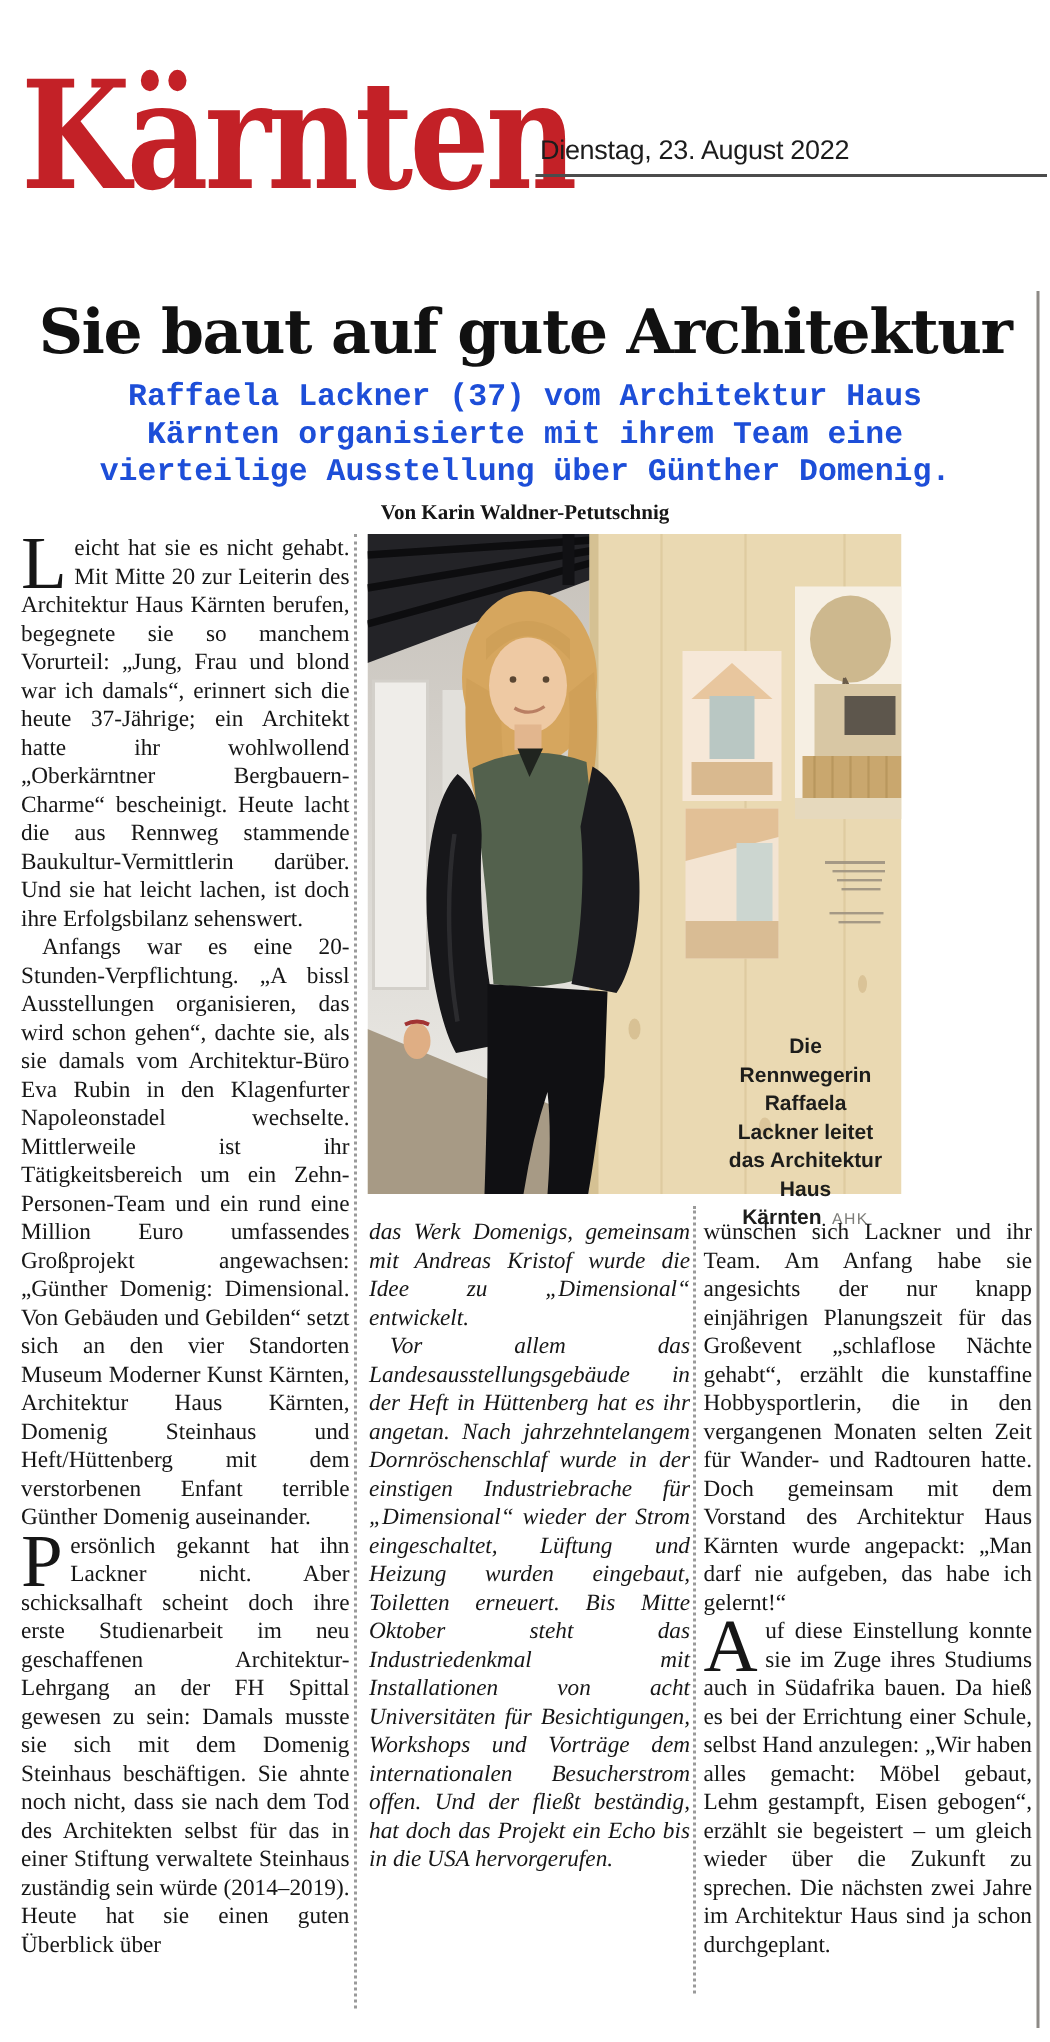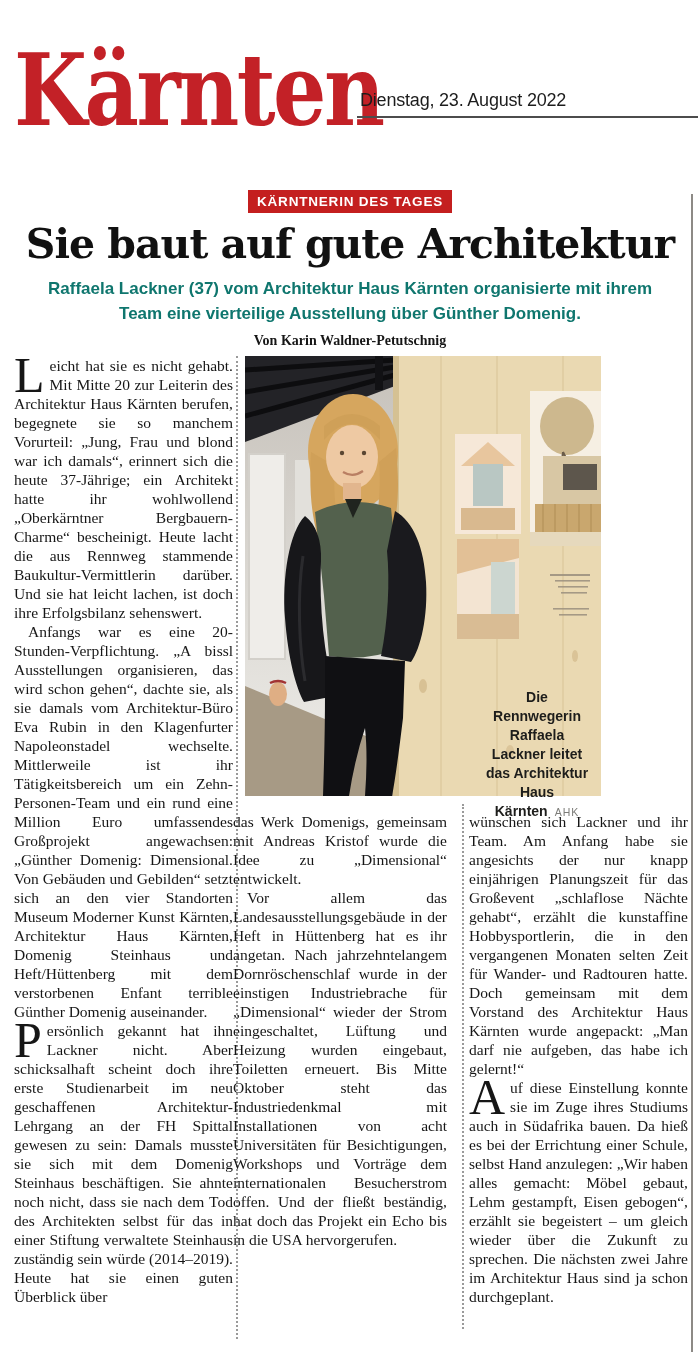--- a/index.html
+++ b/index.html
@@ -44,35 +44,35 @@
     font-size:13.5px;line-height:1;letter-spacing:0.8px;
     padding:5px 9px 4px 9px;
   }
   .headline{
     margin:8px 0 0 0;
     font-family:"DejaVu Serif",serif;font-weight:bold;
     font-size:41px;line-height:46px;letter-spacing:-1px;color:#111;
   }
   .subheadline{
     margin:9px auto 0 auto;width:620px;
-    font-family:Liberation Sans, sans-serif;font-weight:bold;
-    font-size:17px;line-height:25px;color:#0f766e;
+    font-family:Liberation Mono, monospace;font-weight:bold;
+    font-size:21px;line-height:25px;color:#1d4ed8;
   }
   .byline{
     margin:7px 0 0 0;
     font-family:Liberation Serif, serif;font-weight:bold;
     font-size:14px;color:#161616;
   }
   
   .bodycol{
     position:absolute;font-size:15.5px;line-height:19px;
     text-align:justify;hyphens:auto;-webkit-hyphens:auto;
   }
   .col-left{left:14px;top:352px;width:219px;}
-  .col-mid{left:233px;top:808px;width:214px;}
+  .col-mid{left:246px;top:808px;width:214px;font-style:italic;}
   .col-right{left:469px;top:808px;width:219px;}
   .bodycol p{margin:0;}
   .bodycol p.indent{text-indent:14px;}
   .dropcap{
     float:left;
     font-family:"Liberation Serif",serif;font-weight:normal;
     font-size:50px;line-height:37px;padding:1px 5px 0 0;
   }
   .sep-dotted{position:absolute;width:0;border-left:2px dotted #9a9a9a;}
   .sep-left{left:236px;top:352px;height:983px;}
@@ -94,21 +94,20 @@
 <body>
 
 <div class="page">
 
   <div class="masthead-title">Kärnten</div>
   <div class="masthead-date">Dienstag, 23. August 2022</div>
   <div class="date-rule"></div>
   <div class="edge-rule"></div>
 
   <div class="article-head">
-    <span class="kicker">KÄRNTNERIN DES TAGES</span>
     <h1 class="headline">Sie baut auf gute Architektur</h1>
     <div class="subheadline">Raffaela Lackner (37) vom Architektur Haus Kärnten organisierte mit ihrem Team eine vierteilige Ausstellung über Günther Domenig.</div>
     <div class="byline">Von Karin Waldner-Petutschnig</div>
   </div>
 
   <div class="photo">
     <svg viewBox="0 0 356 440" preserveAspectRatio="none" aria-hidden="true">
       <defs>
         <linearGradient id="wallg" x1="0" y1="0" x2="0" y2="1">
           <stop offset="0" stop-color="#c6c1ba"></stop>

